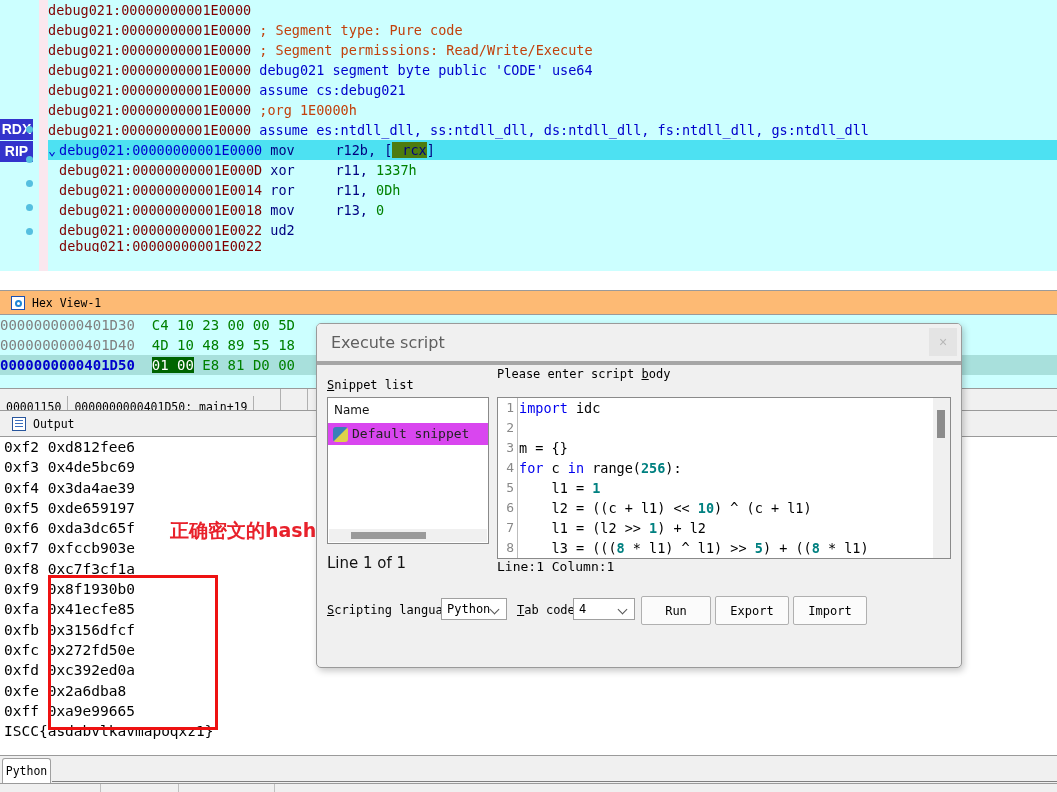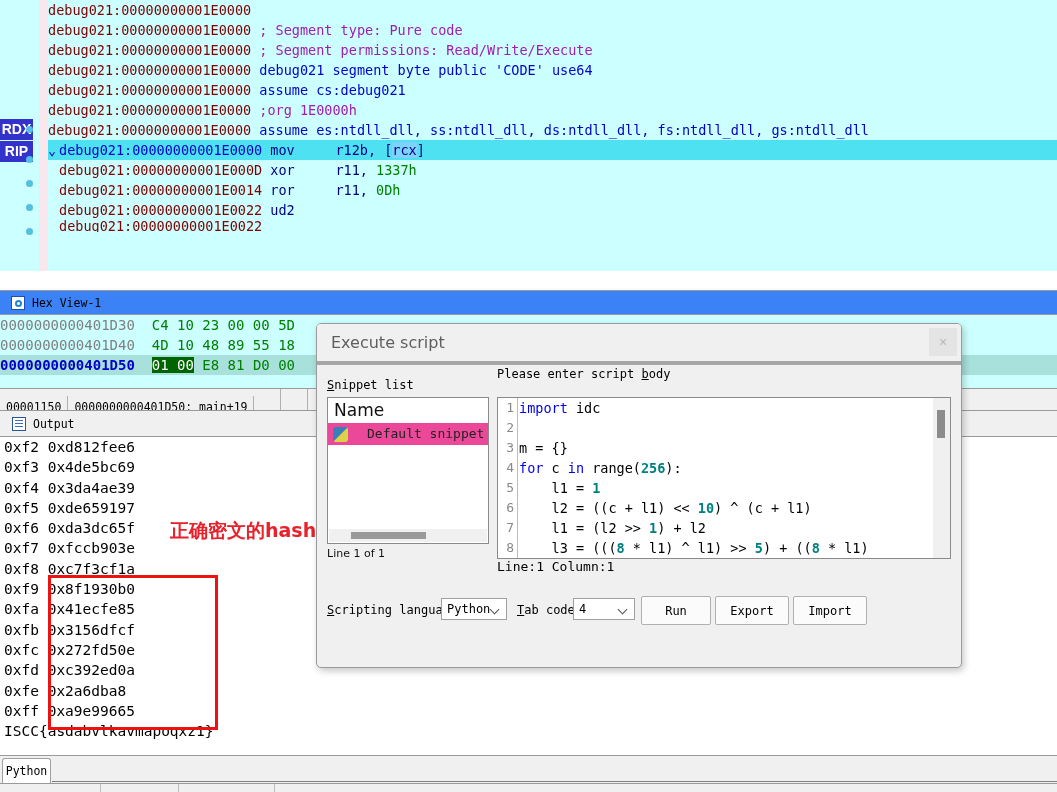--- a/index.html
+++ b/index.html
@@ -45,36 +45,36 @@
   }
   .cline{
     height:20px;line-height:20px;white-space:pre;
     color:#800000;
   }
   .cline.sel{
     background:#4de1f2;
   }
   .cline.sel .addr{color:#0000cc;}
   .addr{color:#800000;}
-  .cmt{color:#a21caf;text-align:right;}
+  .cmt{color:#c2410c;text-align:right;}
   .kw{color:#0000cc;margin-top:28px;}
   .mn{color:#000080;}
   .op{color:#000080;}
   .num{color:#008000;}
-  .reghl{background:#7dd3fc;}
+  .reghl{background:#4d7c0f;padding-left:10px;}
   .expander{color:#0000cc;font-weight:bold;display:inline-block;width:11px;}
 
   
   .hexpanel{
     position:absolute;left:0;top:290px;width:1057px;height:120px;
     background:#f0f0f0;border-top:1px solid #9a9a9a;
   }
   .panel-tabbar{
     position:absolute;left:0;top:0;width:1057px;height:23px;
-    background:#3b82f6;border-bottom:1px solid #9a9a9a;
+    background:#fdba74;border-bottom:1px solid #9a9a9a;
   }
   .panel-tab{
     position:absolute;left:3px;top:2px;height:20px;
     display:flex;align-items:center;gap:7px;padding:0 8px;
     font-family:"DejaVu Sans Mono","Liberation Mono",monospace;font-size:11.5px;color:#000;
   }
   .tabicon{
     width:14px;height:14px;border:1px solid #1b50b4;background:#ffffff;
     position:relative;box-sizing:border-box;
   }
@@ -194,42 +194,42 @@
     font-family:"DejaVu Sans Mono","Liberation Mono",monospace;font-size:12px;color:#000;
   }
   .lbl u{text-decoration:underline;}
   .snippet-label{position:absolute;left:10px;top:13px;}
   .snippet-list{
     position:absolute;left:10px;top:32px;width:160px;height:145px;
     background:#ffffff;border:1px solid #8a8a8a;overflow:hidden;
   }
   .snippet-hdr{
     height:25px;line-height:25px;padding-left:6px;
-    font-family:"DejaVu Sans","Liberation Sans",sans-serif;font-size:17px;color:#111;
+    font-family:"DejaVu Sans","Liberation Sans",sans-serif;font-size:12px;color:#111;
     background:#ffffff;
   }
   .snippet-item{
-    height:22px;line-height:22px;background:#ec4899;
-    display:flex;align-items:center;gap:19px;padding-left:5px;white-space:nowrap;
+    height:22px;line-height:22px;background:#d946ef;
+    display:flex;align-items:center;gap:4px;padding-left:5px;white-space:nowrap;
     font-family:"DejaVu Sans Mono","Liberation Mono",monospace;font-size:13px;color:#222;
   }
   .pyicon{
     width:15px;height:15px;flex:none;position:relative;
     background:linear-gradient(135deg,#3a7fb8 0%,#3a7fb8 48%,#ddd14a 52%,#ddd14a 100%);
     border-radius:3px;
   }
   .snip-hscroll{
     position:absolute;left:1px;bottom:1px;width:158px;height:13px;background:#f0f0f0;
   }
   .snip-hscroll i{
     position:absolute;left:22px;top:3px;width:75px;height:7px;background:#9a9a9a;
   }
   .lineof{
-    position:absolute;left:10px;top:182px;width:160px;height:22px;
-    font-family:"DejaVu Sans","Liberation Sans",sans-serif;font-size:11px;color:#111;
+    position:absolute;left:10px;top:189px;width:160px;height:22px;
+    font-family:"DejaVu Sans","Liberation Sans",sans-serif;font-size:15px;color:#111;
   }
   .scriptbody-label{position:absolute;left:180px;top:2px;}
   .editor{
     position:absolute;left:180px;top:32px;width:452px;height:160px;
     background:#ffffff;border:1px solid #8a8a8a;overflow:hidden;
   }
   .ed-gutter{
     position:absolute;left:0;top:0;width:19px;height:160px;background:#ffffff;
     border-right:1px solid #bdbdbd;
   }
@@ -306,20 +306,21 @@
       <div class="cline"><span class="addr">debug021:00000000001E0000</span> <span class="cmt">; Segment permissions: Read/Write/Execute</span></div>
       <div class="cline"><span class="addr">debug021:00000000001E0000</span> <span class="kw">debug021 segment byte public 'CODE' use64</span></div>
       <div class="cline"><span class="addr">debug021:00000000001E0000</span> <span class="kw">assume cs:debug021</span></div>
       <div class="cline"><span class="addr">debug021:00000000001E0000</span> <span class="cmt">;org 1E0000h</span></div>
       <div class="cline"><span class="addr">debug021:00000000001E0000</span> <span class="kw">assume es:ntdll_dll, ss:ntdll_dll, ds:ntdll_dll, fs:ntdll_dll, gs:ntdll_dll</span></div>
 
       <div class="cline sel"><span class="expander">⌄</span><span class="addr">debug021:00000000001E0000</span> <span class="mn">mov</span>     <span class="op">r12b, [<span class="reghl">rcx</span>]</span></div>
 
       <div class="cline"><span class="expander"> </span><span class="addr">debug021:00000000001E000D</span> <span class="mn">xor</span>     <span class="op">r11, <span class="num">1337h</span></span></div>
       <div class="cline"><span class="expander"> </span><span class="addr">debug021:00000000001E0014</span> <span class="mn">ror</span>     <span class="op">r11, <span class="num">0Dh</span></span></div>
+      <div class="cline"><span class="expander"> </span><span class="addr">debug021:00000000001E0018</span> <span class="mn">mov</span>     <span class="op">r13, <span class="num">0</span></span></div>
       <div class="cline"><span class="expander"> </span><span class="addr">debug021:00000000001E0022</span> <span class="mn">ud2</span></div>
       <div class="cline" style="height:12px;line-height:12px;overflow:hidden;"><span class="expander"> </span><span class="addr">debug021:00000000001E0022</span></div>
     </div>
 
   </div>
 
   <div class="hexpanel">
     <div class="panel-tabbar">
       <div class="panel-tab">
         <span class="tabicon hex"></span>

